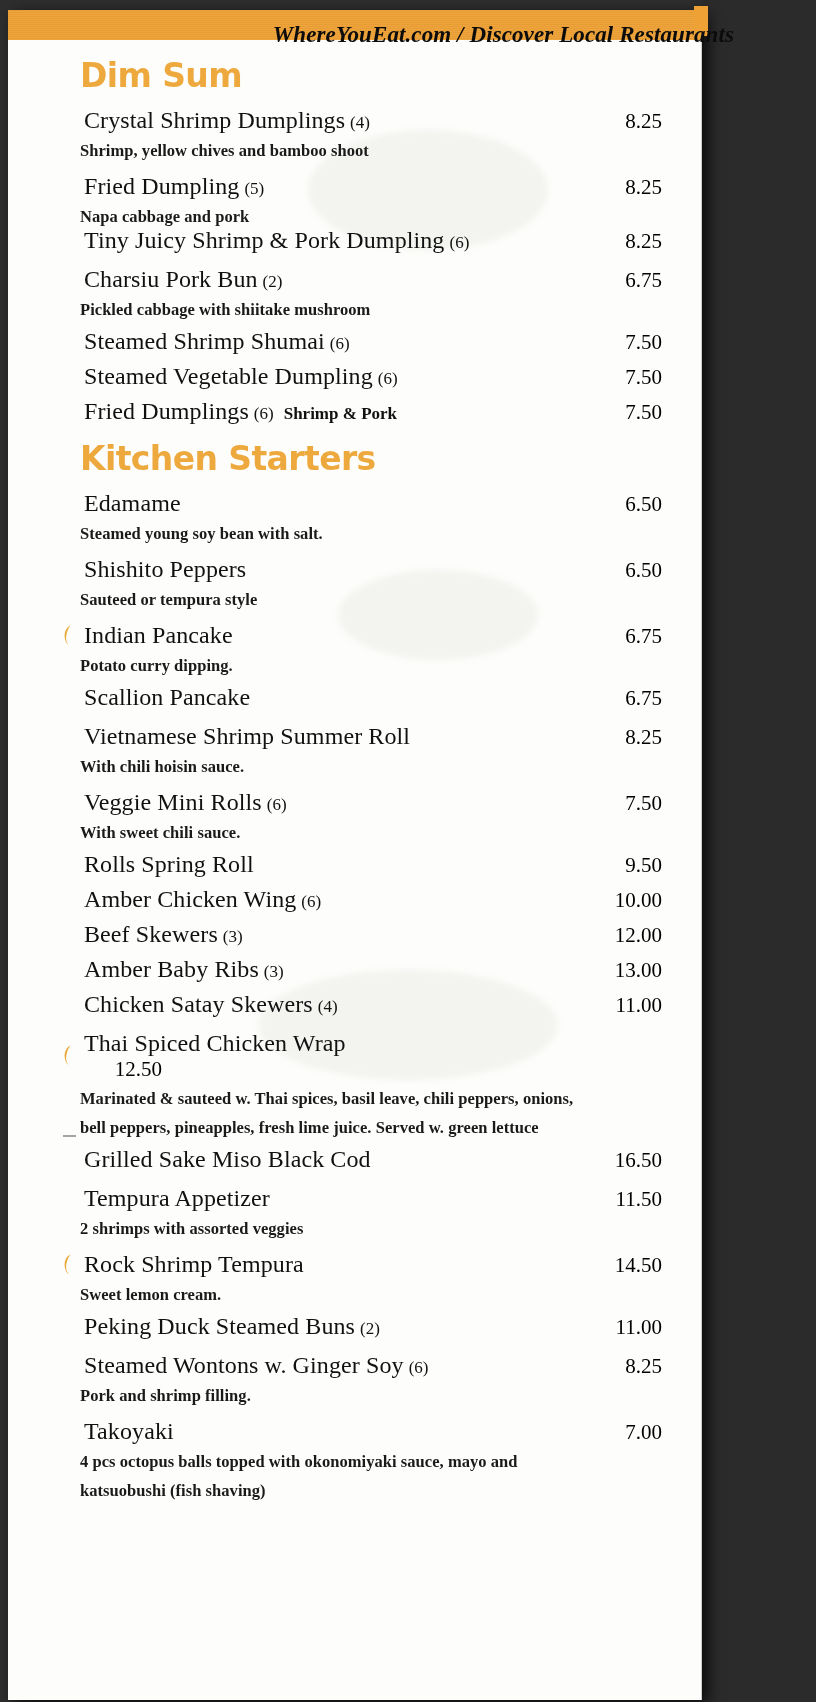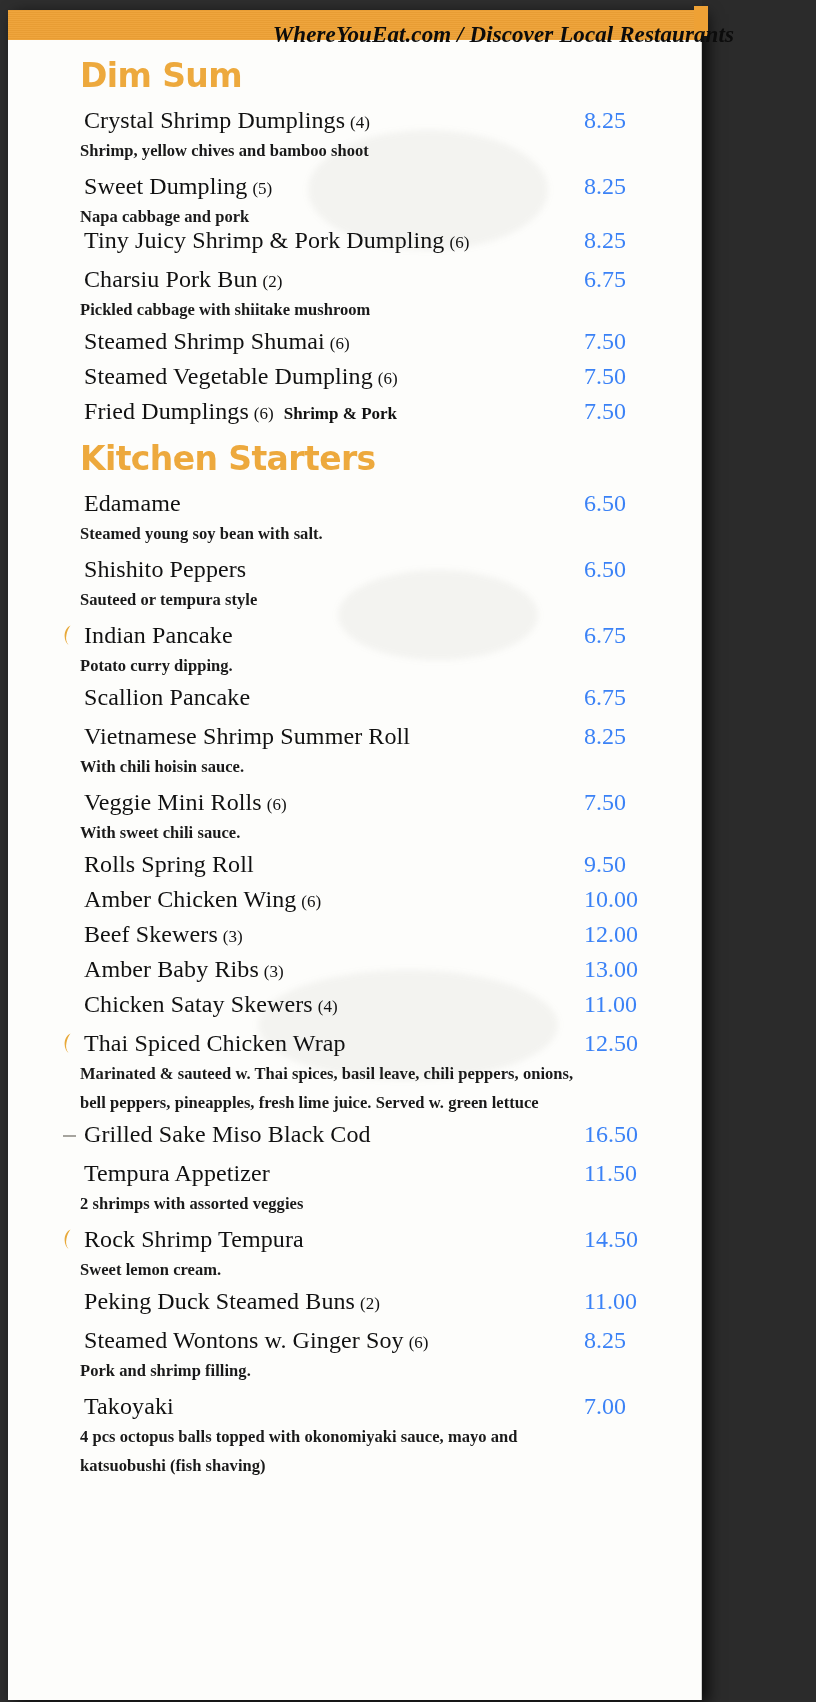--- a/index.html
+++ b/index.html
@@ -130,22 +130,23 @@
   .sub {
     font-size: 17px;
     color: #111;
     margin-left: 10px;
     white-space: nowrap;
     font-weight: bold;
   }
   .dots { flex: 1 1 auto; min-width: 10px; }
   .price {
     flex: 0 0 auto;
-    font-size: 24px;
-    color: #3b82f6;
+    font-size: 21px;
+    color: #000000;
+    text-align: right;
     min-width: 78px;
     white-space: nowrap;
   }
   .desc {
     padding-left: 72px;
     padding-right: 40px;
     font-size: 16.5px;
     font-weight: bold;
     color: #1a1a1a;
     letter-spacing: .05px;
@@ -200,21 +201,21 @@
         <div class="section-title sec-dimsum">Dim Sum</div>
         <div class="items">
           <div class="row" style="margin-top: 12px;">
             <span class="name">Crystal Shrimp Dumplings</span>
             <span class="qty">(4)</span>
             <span class="dots"></span>
             <span class="price">8.25</span>
           </div>
           <div class="desc" style="margin-top: 7px;">Shrimp, yellow chives and bamboo shoot</div>
           <div class="row" style="margin-top: 12px;">
-            <span class="name">Sweet Dumpling</span>
+            <span class="name">Fried Dumpling</span>
             <span class="qty">(5)</span>
             <span class="dots"></span>
             <span class="price">8.25</span>
           </div>
           <div class="desc" style="margin-top: 7px;">Napa cabbage and pork</div>
           <div class="row" style="margin-top: 0;">
             <span class="name">Tiny Juicy Shrimp &amp; Pork Dumpling</span>
             <span class="qty">(6)</span>
             <span class="dots"></span>
             <span class="price">8.25</span>
@@ -311,21 +312,21 @@
             <span class="qty">(3)</span>
             <span class="dots"></span>
             <span class="price">13.00</span>
           </div>
           <div class="row" style="margin-top: 8px;">
             <span class="name">Chicken Satay Skewers</span>
             <span class="qty">(4)</span>
             <span class="dots"></span>
             <span class="price">11.00</span>
           </div>
-          <div class="row" style="margin-top: 12px;">
+          <div class="row" style="margin-top: 12px; flex-direction: column;">
             <span class="spicy">
               <svg width="14" height="22" viewBox="0 0 14 22">
                 <path d="M10.5 1.5 C7 3 4.5 7 4.6 12 C4.7 16 6.4 19.5 8.6 21 C6.2 18 5.6 14.5 6.4 10.8 C7.1 7.3 8.6 4.2 10.5 1.5 Z" fill="#e8a93a"></path>
               </svg>
             </span>
             <span class="name">Thai Spiced Chicken Wrap</span>
             <span class="dots"></span>
             <span class="price">12.50</span>
           </div>
           <div class="desc" style="margin-top: 7px;">Marinated &amp; sauteed w. Thai spices, basil leave, chili peppers, onions,</div>

